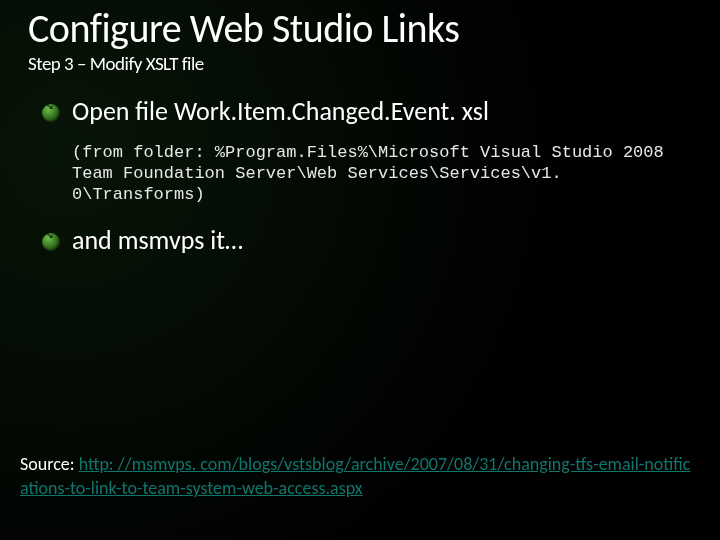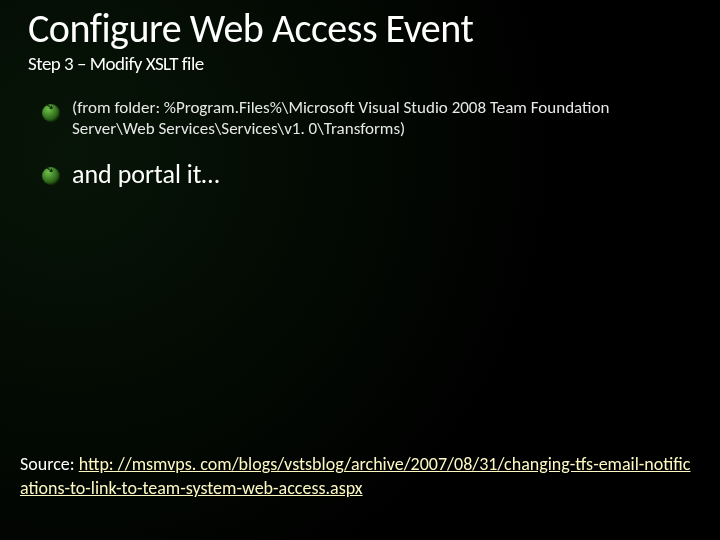--- a/index.html
+++ b/index.html
@@ -67,53 +67,55 @@
     position:absolute;
     left:3px;top:4px;
     font-size:11px;
     color:#0a2205;
     transform:rotate(-10deg);
   }
   .subnote{
     display:block;
     font-size:17px;
     line-height:1.25;
-    margin-top:4px;
+    margin-top:15px;
     color:#e8e8e8;
+    font-family:Liberation Mono, monospace;
   }
   .spacer{height:14px}
   .source{
     position:absolute;
     left:20px;right:28px;
     bottom:40px;
     font-size:18px;
     line-height:1.3;
   }
   .source a{
-    color:#fef9c3;
+    color:#0f766e;
     word-break:break-all;
   }
 </style>
 </head>
 <body>
 
 <div class="slide">
 
-  <h1 class="title">Configure Web Access Event</h1>
+  <h1 class="title">Configure Web Studio Links</h1>
   <div class="subtitle">Step 3 – Modify XSLT file</div>
 
   <ul class="bullets">
     <li>
+      <span>Open file Work.Item.Changed.Event. xsl</span>
       <span class="subnote">(from folder: %Program.Files%\Microsoft Visual Studio 2008 Team Foundation Server\Web Services\Services\v1. 0\Transforms)</span>
     </li>
   </ul>
   <div class="spacer"></div>
   <ul class="bullets">
     <li>
-      <span>and portal it…</span>
+      <span>and msmvps it…</span>
     </li>
   </ul>
 
   <div class="source">
     <span>Source: </span><a href="#">http: //msmvps. com/blogs/vstsblog/archive/2007/08/31/changing-tfs-email-notifications-to-link-to-team-system-web-access.aspx</a>
   </div>
 
 </div>
 
 </body></html>

